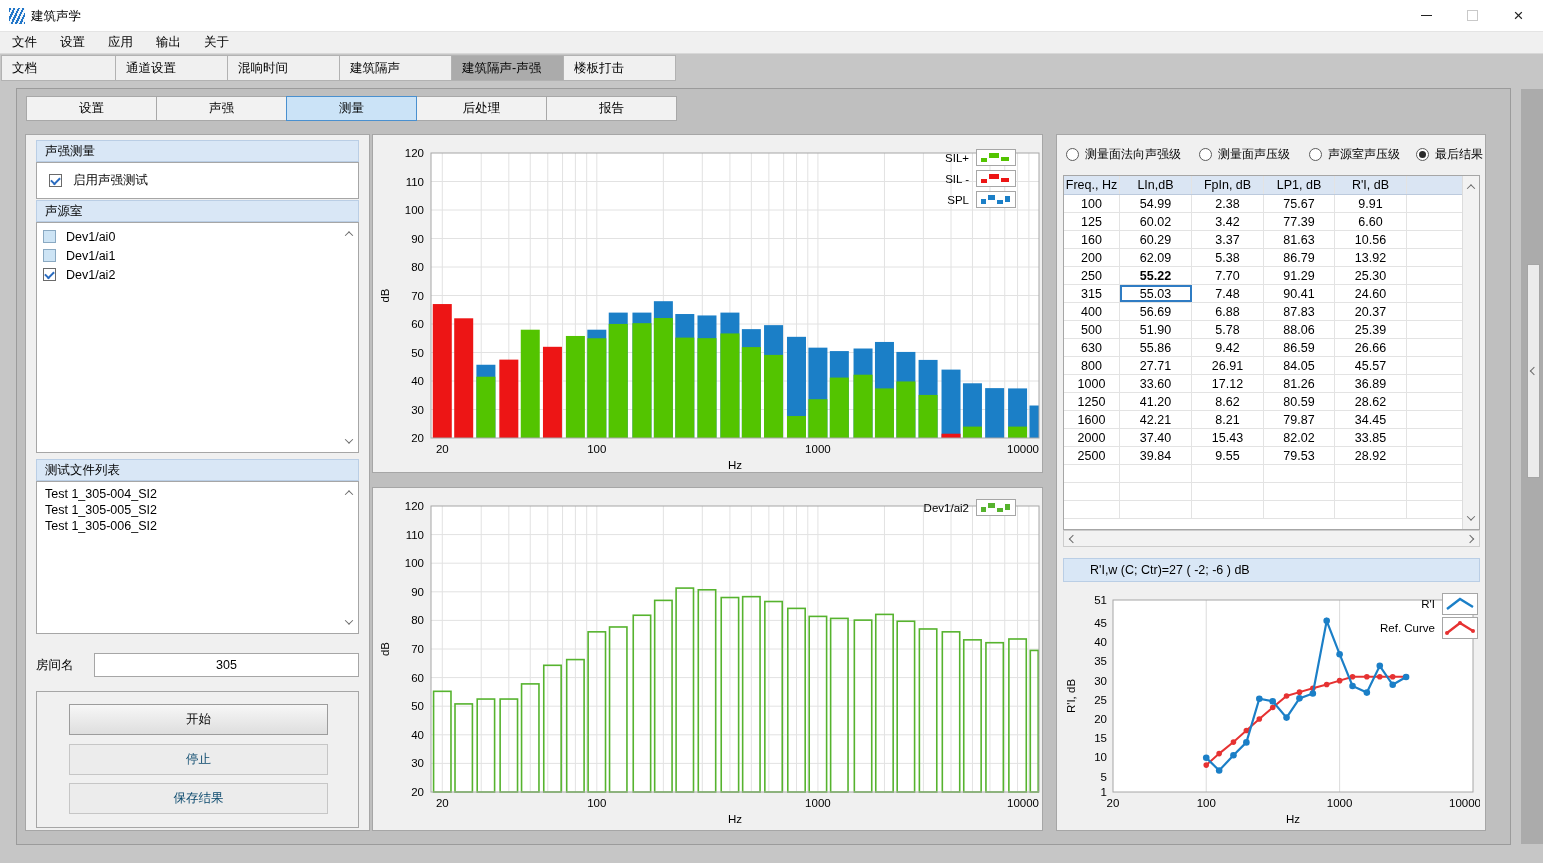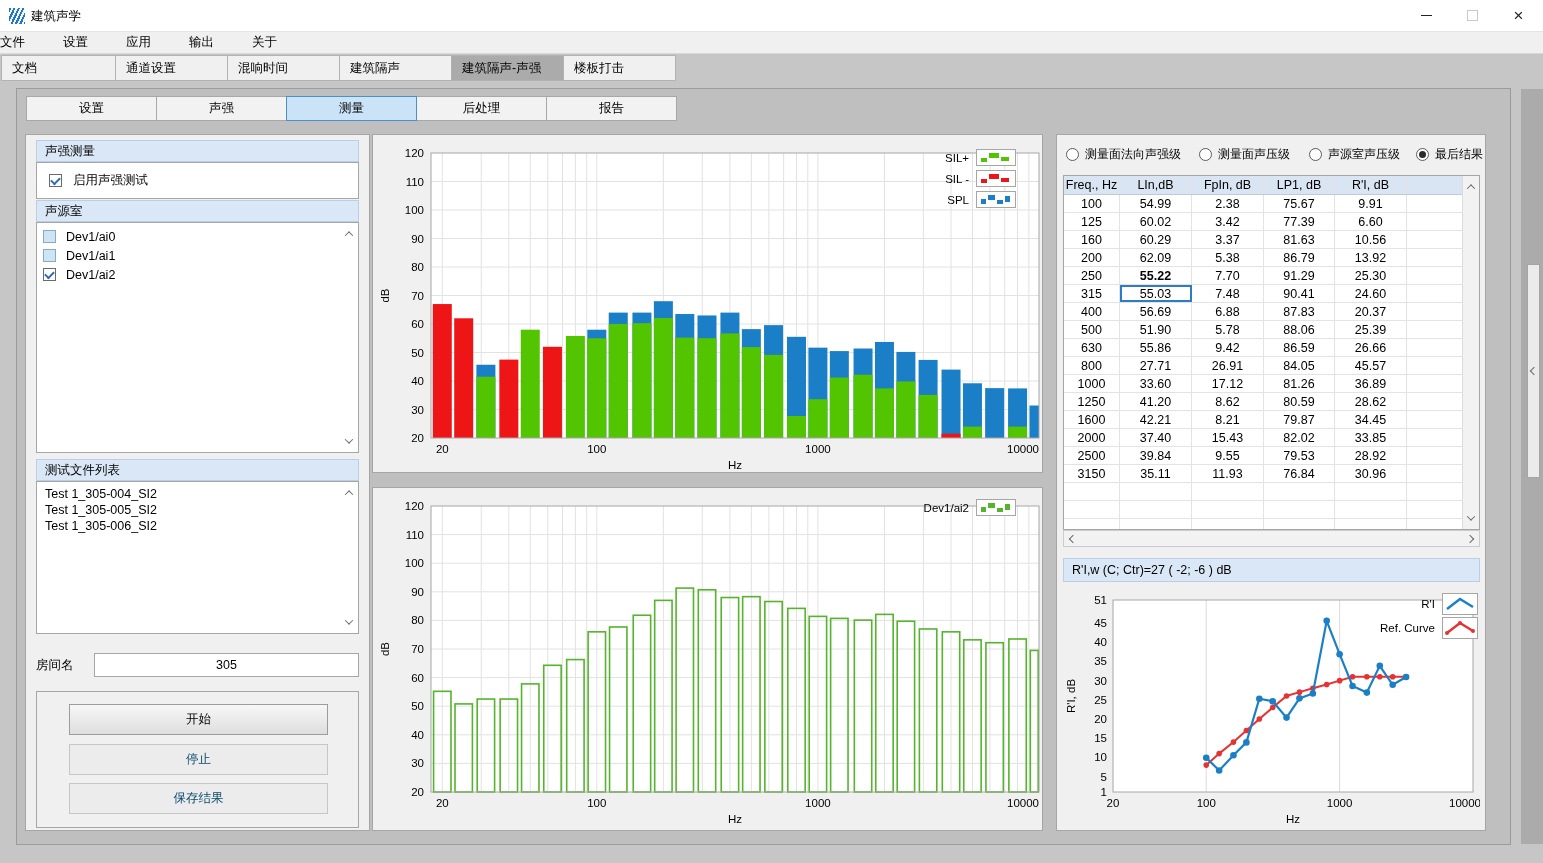--- a/index.html
+++ b/index.html
@@ -12,21 +12,21 @@
   .app-logo{position:absolute;left:9px;top:8px;width:16px;height:16px;background:#2176c8;
             background-image:repeating-linear-gradient(115deg,rgba(255,255,255,0) 0 2px,rgba(255,255,255,.95) 2px 4px)}
   .app-title{position:absolute;left:31px;top:8px;font-size:12.5px}
   .win-btn{position:absolute;top:0;width:45px;height:31px;display:flex;align-items:center;justify-content:center;cursor:default}
   .wb-min{right:94px}.wb-max{right:48px}.wb-close{right:2px;font-size:17px;color:#222}
   .min-glyph{width:11px;height:0;border-top:1.6px solid #222}
   .max-glyph{width:9px;height:9px;border:1px solid #c9c9c9}
 
   
   .menubar{position:absolute;left:0;top:32px;width:1543px;height:22px;background:#f0f0f0;border-bottom:1px solid #d8d8d8;
-           display:flex;align-items:center;gap:38px;box-sizing:border-box}
+           display:flex;align-items:center;padding-left:12px;gap:23px;box-sizing:border-box}
   .menu-item{font-size:12.5px}
 
   
   .tabbar{position:absolute;left:1px;top:55px;height:26px;display:flex;background:#fff}
   .mtab{width:112px;height:26px;box-sizing:border-box;border:1px solid #b2b2b2;border-left:none;
         background:#f0f0f0;display:flex;align-items:center;padding-left:10px;font-size:12.5px}
   .mtab:first-child{border-left:1px solid #b2b2b2;width:115px}
   .mtab.active{background:#ababab}
 
   .frame{position:absolute;left:16px;top:88px;width:1495px;height:757px;background:#bfbfbf;border:1px solid #9b9b9b;box-sizing:border-box}
@@ -98,21 +98,21 @@
   .tcell.last{flex:1 1 auto;border-right:none}
   .tcell.sel{outline:2px solid #2f7cc3;outline-offset:-2px}
   .vscroll{position:absolute;right:0;top:0;width:16px;height:100%;background:#f2f2f2;border-left:1px solid #dcdcdc}
   .vscroll .sarr{right:1px}
   #hscroll{position:absolute;left:6px;top:395px;width:417px;height:17px;background:#f2f2f2;border:1px solid #cccccc;box-sizing:border-box}
   #hscroll .sarr{top:1px}
   #hscroll .sarr.lft{left:2px;right:auto}
   #hscroll .sarr.rgt{right:2px}
 
   #rating-bar{position:absolute;left:6px;top:423px;width:417px;height:24px;background:#d9e7f6;border:1px solid #bacee5;
-              box-sizing:border-box;display:flex;align-items:center;padding-left:8px;font-size:12.5px}
+              box-sizing:border-box;display:flex;align-items:center;padding-left:26px;font-size:12.5px}
   #line-chart-wrap{position:absolute;left:6px;top:452px;width:417px;height:242px}
 </style>
 </head>
 <body>
 
 <div class="titlebar">
   <div class="app-logo"></div>
   <span class="app-title">建筑声学</span>
   <div class="win-btn wb-min">
       <div class="min-glyph"></div>
@@ -585,28 +585,20 @@
         </div>
         <div class="trow">
           <div class="tcell" style="width: 56px;">2500</div>
           <div class="tcell" style="width: 72px;">39.84</div>
           <div class="tcell" style="width: 72px;">9.55</div>
           <div class="tcell" style="width: 71px;">79.53</div>
           <div class="tcell" style="width: 72px;">28.92</div>
           <div class="tcell last"></div>
         </div>
         <div class="trow">
-          <div class="tcell" style="width: 56px;">3150</div>
-          <div class="tcell" style="width: 72px;">35.11</div>
-          <div class="tcell" style="width: 72px;">11.93</div>
-          <div class="tcell" style="width: 71px;">76.84</div>
-          <div class="tcell" style="width: 72px;">30.96</div>
-          <div class="tcell last"></div>
-        </div>
-        <div class="trow">
           <div class="tcell" style="width: 56px;"></div>
           <div class="tcell" style="width: 72px;"></div>
           <div class="tcell" style="width: 72px;"></div>
           <div class="tcell" style="width: 71px;"></div>
           <div class="tcell" style="width: 72px;"></div>
           <div class="tcell last"></div>
         </div>
         <div class="trow">
           <div class="tcell" style="width: 56px;"></div>
           <div class="tcell" style="width: 72px;"></div>

